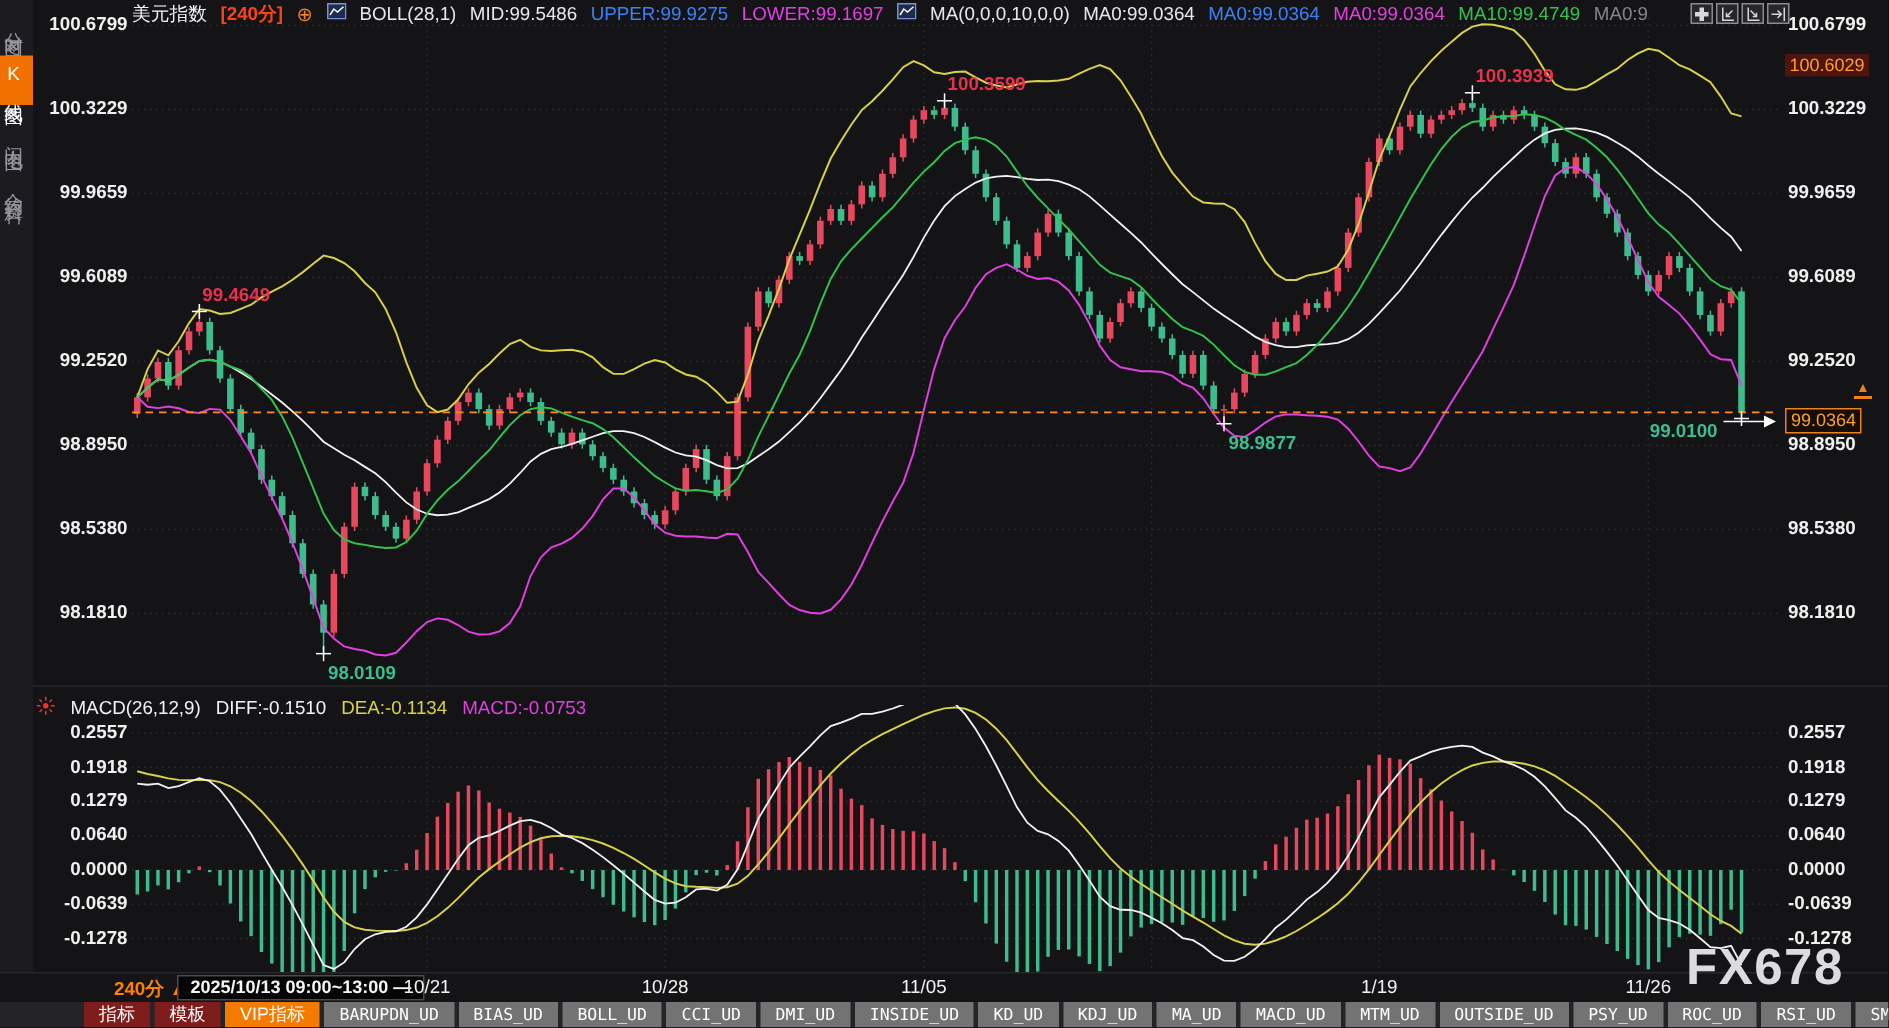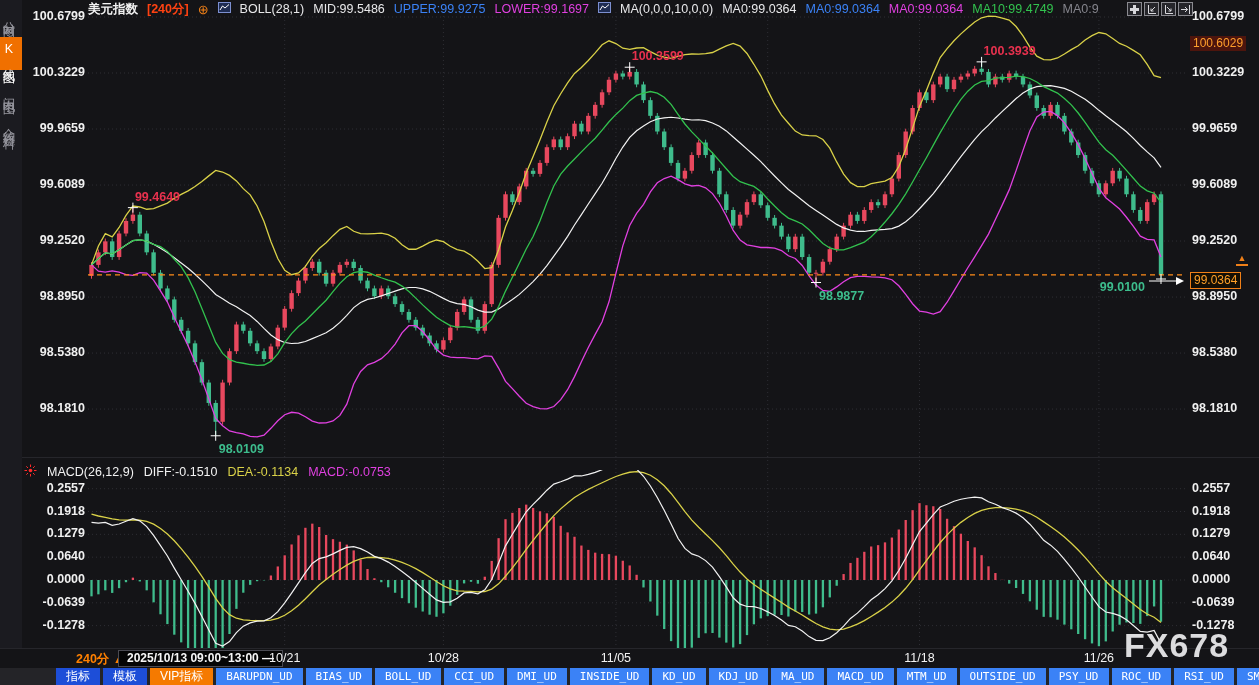--- a/index.html
+++ b/index.html
@@ -10,21 +10,21 @@
   
   .sidebar{position:absolute;left:0;top:0;width:22px;height:648px;background:#1b1b20;
            display:flex;flex-direction:column;align-items:center;padding-top:6px;box-sizing:border-box;gap:12px;z-index:4;}
   .side-tab{writing-mode:vertical-lr;text-orientation:upright;color:#96969e;font-size:12.5px;
             letter-spacing:3px;padding:5px 0;width:22px;text-align:center;cursor:pointer;}
   .side-tab.active{background:#f07000;color:#ffffff;}
 
   
   .hdr{position:absolute;left:88px;top:1px;height:16px;display:flex;align-items:center;gap:9px;
        font-size:12.5px;white-space:nowrap;z-index:3;}
-  .hdr .w{color:#f2f2f2;font-weight:700;}
+  .hdr .w{color:#f2f2f2;font-weight:400;}
   .hdr .wn{color:#e8e8ea;}
   .hdr .per{color:#ff4212;font-weight:700;}
   .hdr .oi{color:#f08018;font-size:13px;}
   .hdr .yl{color:#3b82f6;}
   .hdr .mg{color:#e040e0;}
   .hdr .gr{color:#32c24e;}
   .hdr .gy{color:#84848c;}
 
   .tr-icons{position:absolute;left:1127px;top:2px;display:flex;gap:2px;z-index:3;}
   .tr-icons .ic{width:15px;height:14px;background:#26262b;border:1px solid #8a8a90;box-sizing:border-box;
@@ -56,23 +56,23 @@
   .taxis{position:absolute;left:0;top:648px;width:1259px;height:20px;background:#141417;z-index:5;
          border-top:1px solid #26262b;box-sizing:border-box;}
   .taxis .period{position:absolute;left:76px;top:2px;color:#ff8000;font-weight:700;font-size:12.5px;}
   .taxis .range{position:absolute;left:118px;top:1px;height:15px;line-height:15px;padding:0 8px;
                 background:#050505;border:1px solid #4a4a52;color:#f6f6f6;font-weight:700;font-size:12px;cursor:pointer;}
   .dt{position:absolute;top:2px;font-size:12.5px;font-weight:400;color:#f2f2f2;width:60px;text-align:center;}
 
   
   .tbar{position:absolute;left:0;top:668px;width:1259px;height:17px;background:#242428;display:flex;gap:3px;
         padding-left:56px;box-sizing:border-box;align-items:stretch;z-index:5;}
-  .tb{color:#fff;padding:0 10px;line-height:17px;font-size:12px;background:#1d4ed8;cursor:pointer;white-space:nowrap;}
+  .tb{color:#fff;padding:0 10px;line-height:17px;font-size:12px;background:#7f1d1d;cursor:pointer;white-space:nowrap;}
   .tb.vip{background:#f57a00;}
-  .tb.ud{background:#3b82f6;font-family:"DejaVu Sans Mono",monospace;font-size:11px;}
+  .tb.ud{background:#737373;font-family:"DejaVu Sans Mono",monospace;font-size:11px;}
 
   #chart-svg{position:absolute;left:0;top:0;z-index:1;}
 </style>
 </head>
 <body>
 
 <div class="app">
 
   <svg id="chart-svg" width="1259" height="648" viewBox="0 0 1259 648">
       <defs>
@@ -736,21 +736,21 @@
     <span class="mg">MACD:-0.0753</span>
   </div>
 
   <div class="watermark">FX678</div>
 
   <div class="taxis">
     <span class="period">
       <span>240分</span> <span>▲</span>
     </span>
     <span class="range">2025/10/13 09:00~13:00 —</span>
-    <span id="dates"><div class="dt" style="left: 254.7px;">10/21</div><div class="dt" style="left: 413.4px;">10/28</div><div class="dt" style="left: 585.9px;">11/05</div><div class="dt" style="left: 737.7px; margin-top: 32px;">11/12</div><div class="dt" style="left: 889.5px;">11/18</div><div class="dt" style="left: 1068.9px;">11/26</div></span>
+    <span id="dates"><div class="dt" style="left: 254.7px;">10/21</div><div class="dt" style="left: 413.4px;">10/28</div><div class="dt" style="left: 585.9px;">11/05</div><div class="dt" style="left: 737.7px; margin-top: 32px;">11/12</div><div class="dt" style="left: 889.5px;">1/19</div><div class="dt" style="left: 1068.9px;">11/26</div></span>
   </div>
 
   <div class="tbar" id="toolbar">
       <div class="tb">指标</div>
       <div class="tb">模板</div>
       <div class="tb vip">VIP指标</div>
       <div class="tb ud">BARUPDN_UD</div>
       <div class="tb ud">BIAS_UD</div>
       <div class="tb ud">BOLL_UD</div>
       <div class="tb ud">CCI_UD</div>

